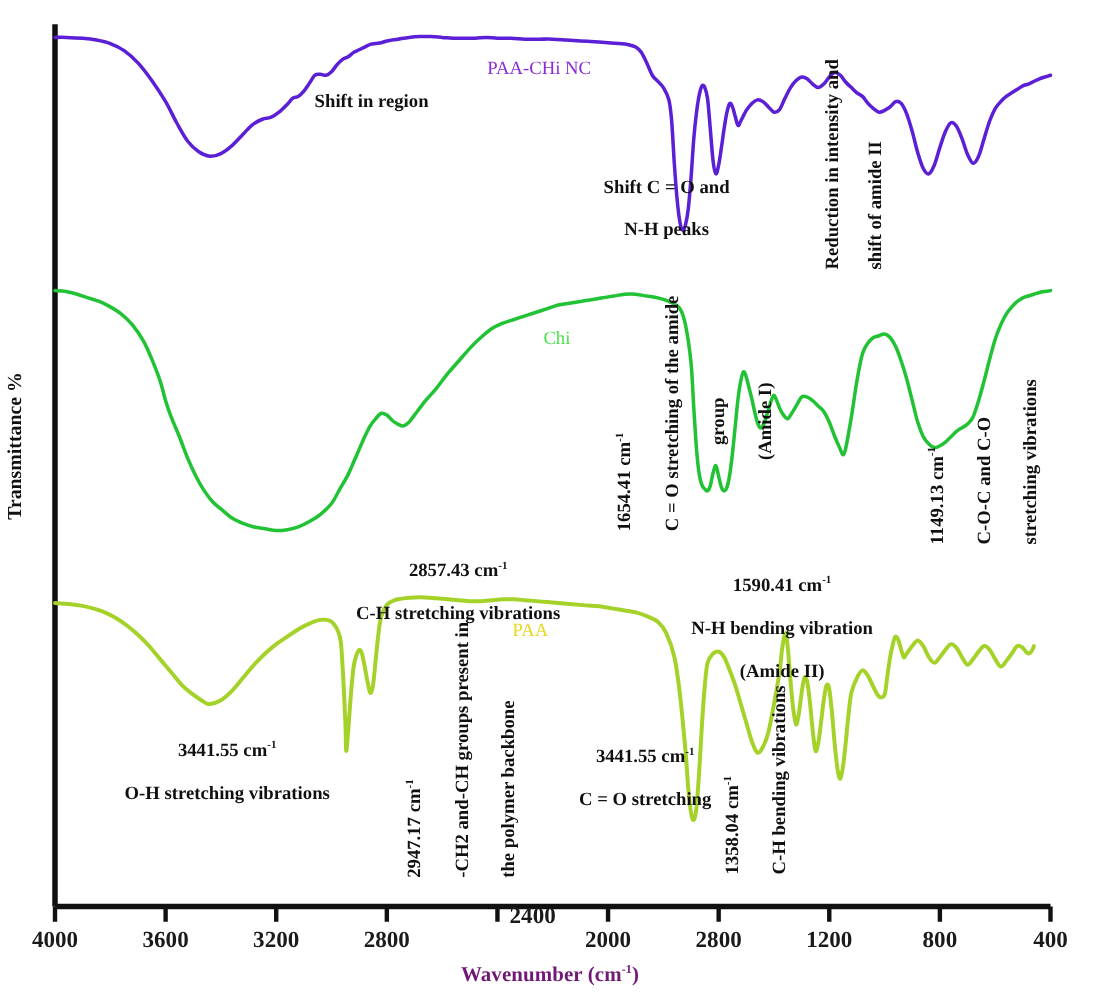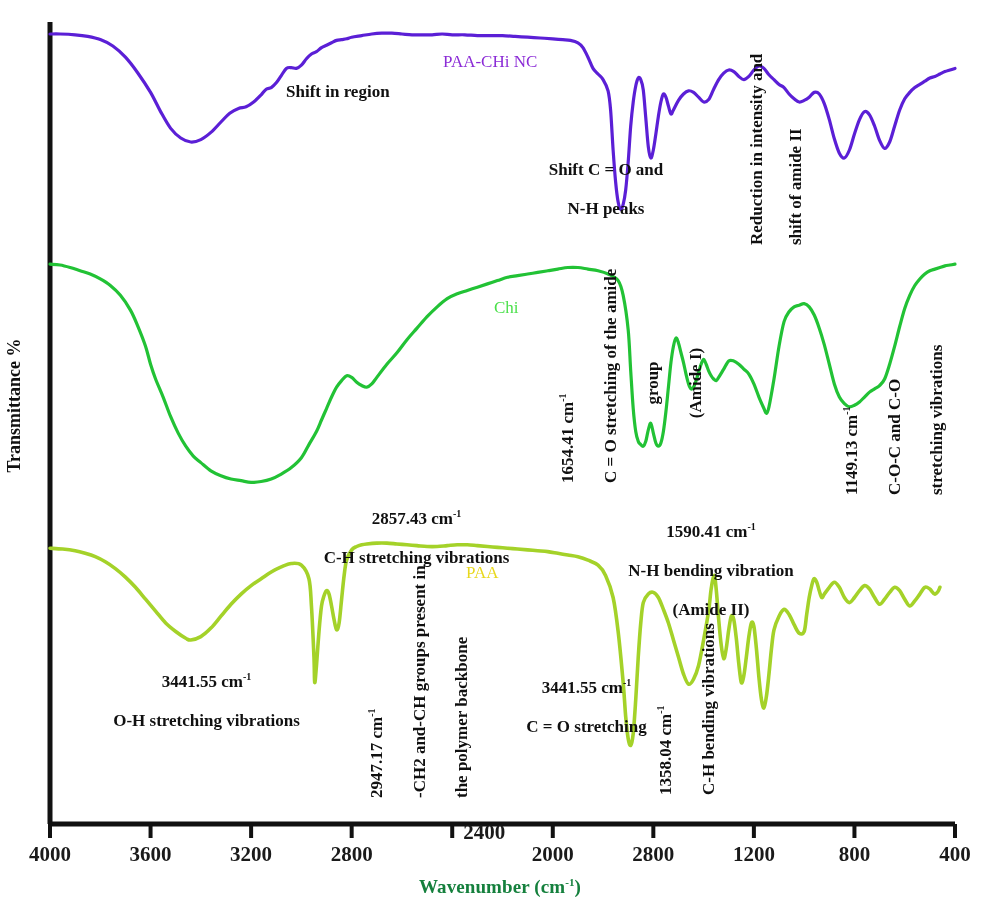--- a/index.html
+++ b/index.html
@@ -44,21 +44,21 @@
 
   .axis-title-x {
     position: absolute;
     left: 0;
     top: 876px;
     width: 1000px;
     text-align: center;
     font-family: "Liberation Serif", "DejaVu Serif", serif;
     font-size: 19px;
     font-weight: 700;
-    color: #15803d;
+    color: #701a75;
     letter-spacing: 0.1px;
   }
   .axis-title-x sup { font-size: 11px; }
 
   .axis-title-y {
     position: absolute;
     left: -86px;
     top: 395px;
     width: 200px;
     text-align: center;

